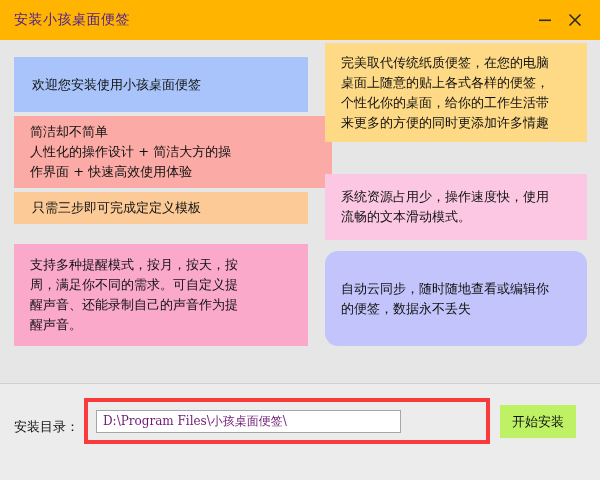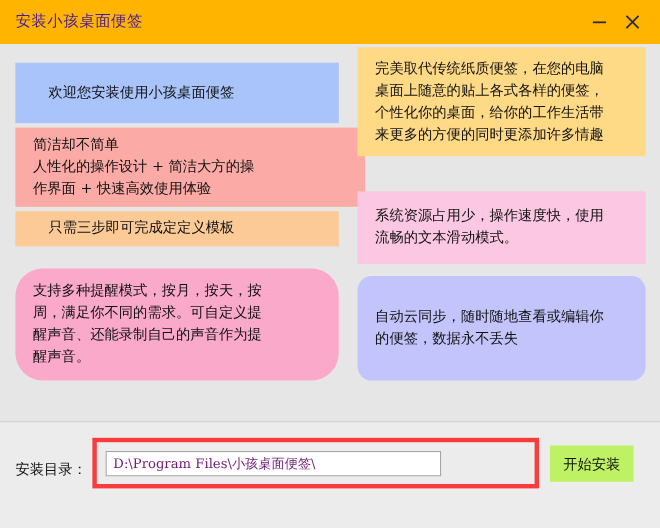--- a/index.html
+++ b/index.html
@@ -66,27 +66,27 @@
     flex-direction: column;
     justify-content: center;
     color: #111;
     font-size: 13px;
     line-height: 20px;
   }
   .panel .ptext {
     padding: 0 16px;
     white-space: pre-line;
   }
-  .panel.center-single .ptext { padding-left: 30px; }
+  .panel.center-single .ptext { padding-left: 18px; }
 
   
   #panel-welcome   { left: 14px; top: 17px;  width: 294px; height: 55px;  background: #a8c4fa; }
   #panel-simple    { left: 14px; top: 76px;  width: 318px; height: 72px;  background: #fbaaa5; }
   #panel-threestep { left: 14px; top: 152px; width: 294px; height: 32px;  background: #fcca96; }
-  #panel-reminder  { left: 14px; top: 204px; width: 294px; height: 102px; background: #fba9cb; border-radius: 25px; }
+  #panel-reminder  { left: 14px; top: 204px; width: 294px; height: 102px; background: #fba9cb; }
 
   
   #panel-replace   { left: 325px; top: 3px;  width: 262px; height: 99px;  background: #fed986; }
   #panel-resource  { left: 325px; top: 134px; width: 262px; height: 66px;  background: #fcc7e2; }
   #panel-cloud     { left: 325px; top: 211px; width: 262px; height: 95px;  background: #c3c4fb; border-radius: 13px; }
 
   
   .footer-sep {
     position: absolute;
     left: 0; top: 383px;

